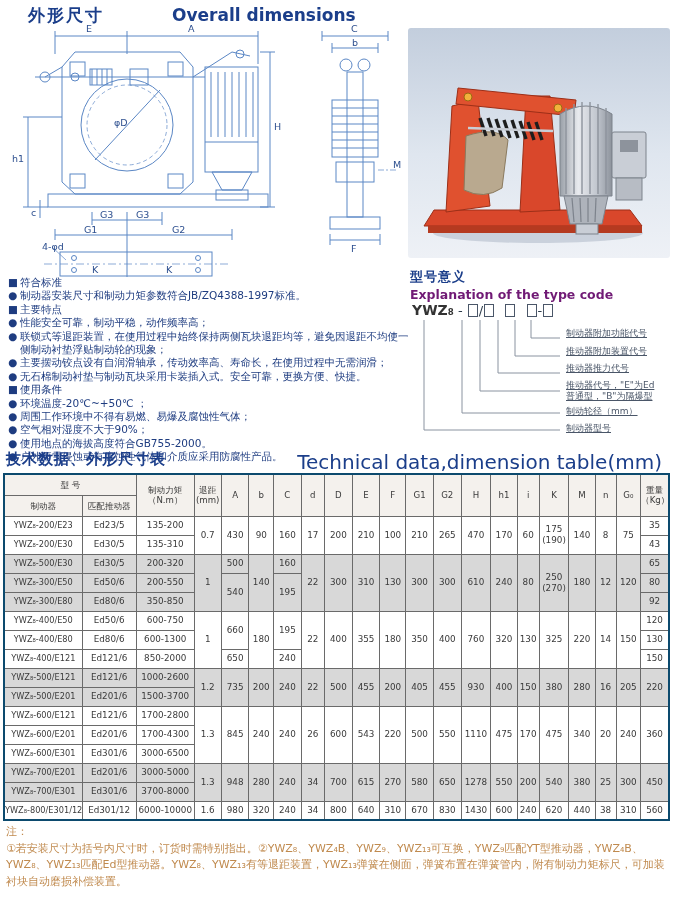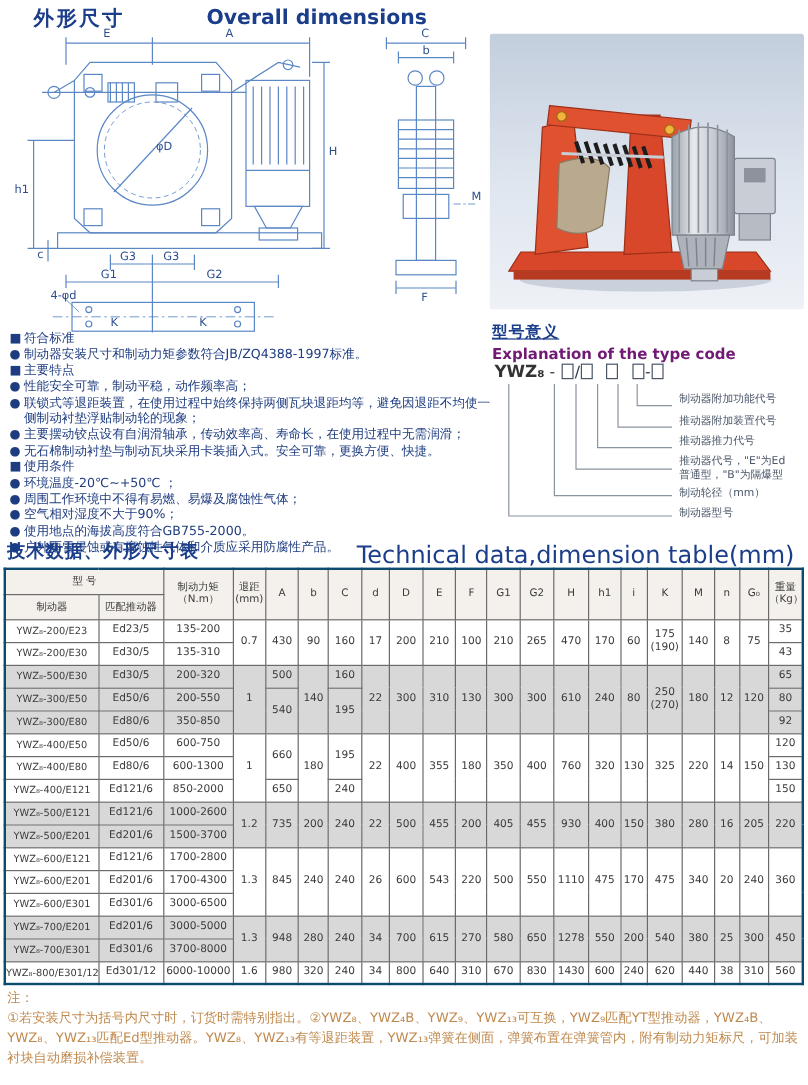--- a/index.html
+++ b/index.html
@@ -20,27 +20,27 @@
   .photo-wrap { position:absolute; left:408px; top:28px; width:262px; height:230px; }
 
   
   .features { position:absolute; left:8px; top:276px; width:404px; font-size:10.5px; color:#1e3c80; }
   .feat { display:flex; line-height:13.4px; }
   .feat .mk { flex:0 0 12px; }
   .feat .tx { flex:1; }
 
   
   .tc { position:absolute; left:410px; top:268px; width:262px; height:180px; }
-  .tc-cn { font-size:13px; font-weight:bold; color:#1b3e8a; letter-spacing:1px;text-decoration:underline; }
+  .tc-cn { font-size:13px; font-weight:bold; color:#1b3e8a; letter-spacing:1px; }
   .tc-en { font-size:12.5px; font-weight:bold; color:#701a75; margin-top:1px; }
   .tc-code { position:absolute; left:2px; top:34px; font-size:13px; color:#2b3a4a; letter-spacing:0; }
   .tc-code .pfx { font-weight:bold; font-size:14px; color:#333; }
   .tc-code .bx { display:inline-block; width:10px; height:13px; border:1.5px solid #4a5668; vertical-align:-2px; margin:0 1px; }
   .tc-lines { position:absolute; left:0; top:50px; }
-  .tc-lab { position:absolute; font-size:9px; color:#4a5668; line-height:10.5px; white-space:pre-line; }
+  .tc-lab { position:absolute; font-size:9px; color:#4a5668; line-height:10.5px; white-space:pre-line;text-decoration:underline; }
 
   
   .tbl-titles { position:absolute; left:6px; top:450px; width:660px; display:flex; justify-content:space-between; }
   .tbl-cn { font-size:15px; font-weight:bold; color:#1b3e8a; letter-spacing:1px; }
   .tbl-en { font-size:20px; font-weight:normal; color:#1b3e8a; padding-right:4px;margin-left:28px; }
   .tbl-wrap { position:absolute; left:3px; top:473px; width:667px; }
   table { width:100%; border-collapse:collapse; table-layout:fixed; }
   th,td { border:1px solid #6a6a6a; text-align:center; vertical-align:middle; color:#3a3a3a; white-space:pre-line; overflow:hidden; }
   thead th { font-size:8.6px; font-weight:normal; background:#f4f1ed; height:21px; line-height:10px; }
   tbody td { font-size:8.8px; height:19px; line-height:11px; background:#fff; }
@@ -160,21 +160,21 @@
     <span class="dim" style="left:274px; top:100px;">H</span>
     <span class="dim" style="left:12px; top:132px;">h1</span>
     <span class="dim" style="left:31px; top:186px;">c</span>
     <span class="dim" style="left:100px; top:188px;">G3</span>
     <span class="dim" style="left:136px; top:188px;">G3</span>
     <span class="dim" style="left:84px; top:203px;">G1</span>
     <span class="dim" style="left:172px; top:203px;">G2</span>
     <span class="dim" style="left:42px; top:220px;">4-φd</span>
     <span class="dim" style="left:92px; top:243px;">K</span>
     <span class="dim" style="left:166px; top:243px;">K</span>
-    <span class="dim" style="left:114px; top:96px;margin-left:16px;">φD</span>
+    <span class="dim" style="left:114px; top:96px;">φD</span>
     <span class="dim" style="left:351px; top:2px;">C</span>
     <span class="dim" style="left:352px; top:16px;">b</span>
     <span class="dim" style="left:393px; top:138px;">M</span>
     <span class="dim" style="left:351px; top:222px;">F</span>
   </div>
 
   <div class="photo-wrap">
     <svg width="262" height="230" viewBox="0 0 262 230">
       <defs>
         <linearGradient id="bgG" x1="0" y1="0" x2="0" y2="1">

